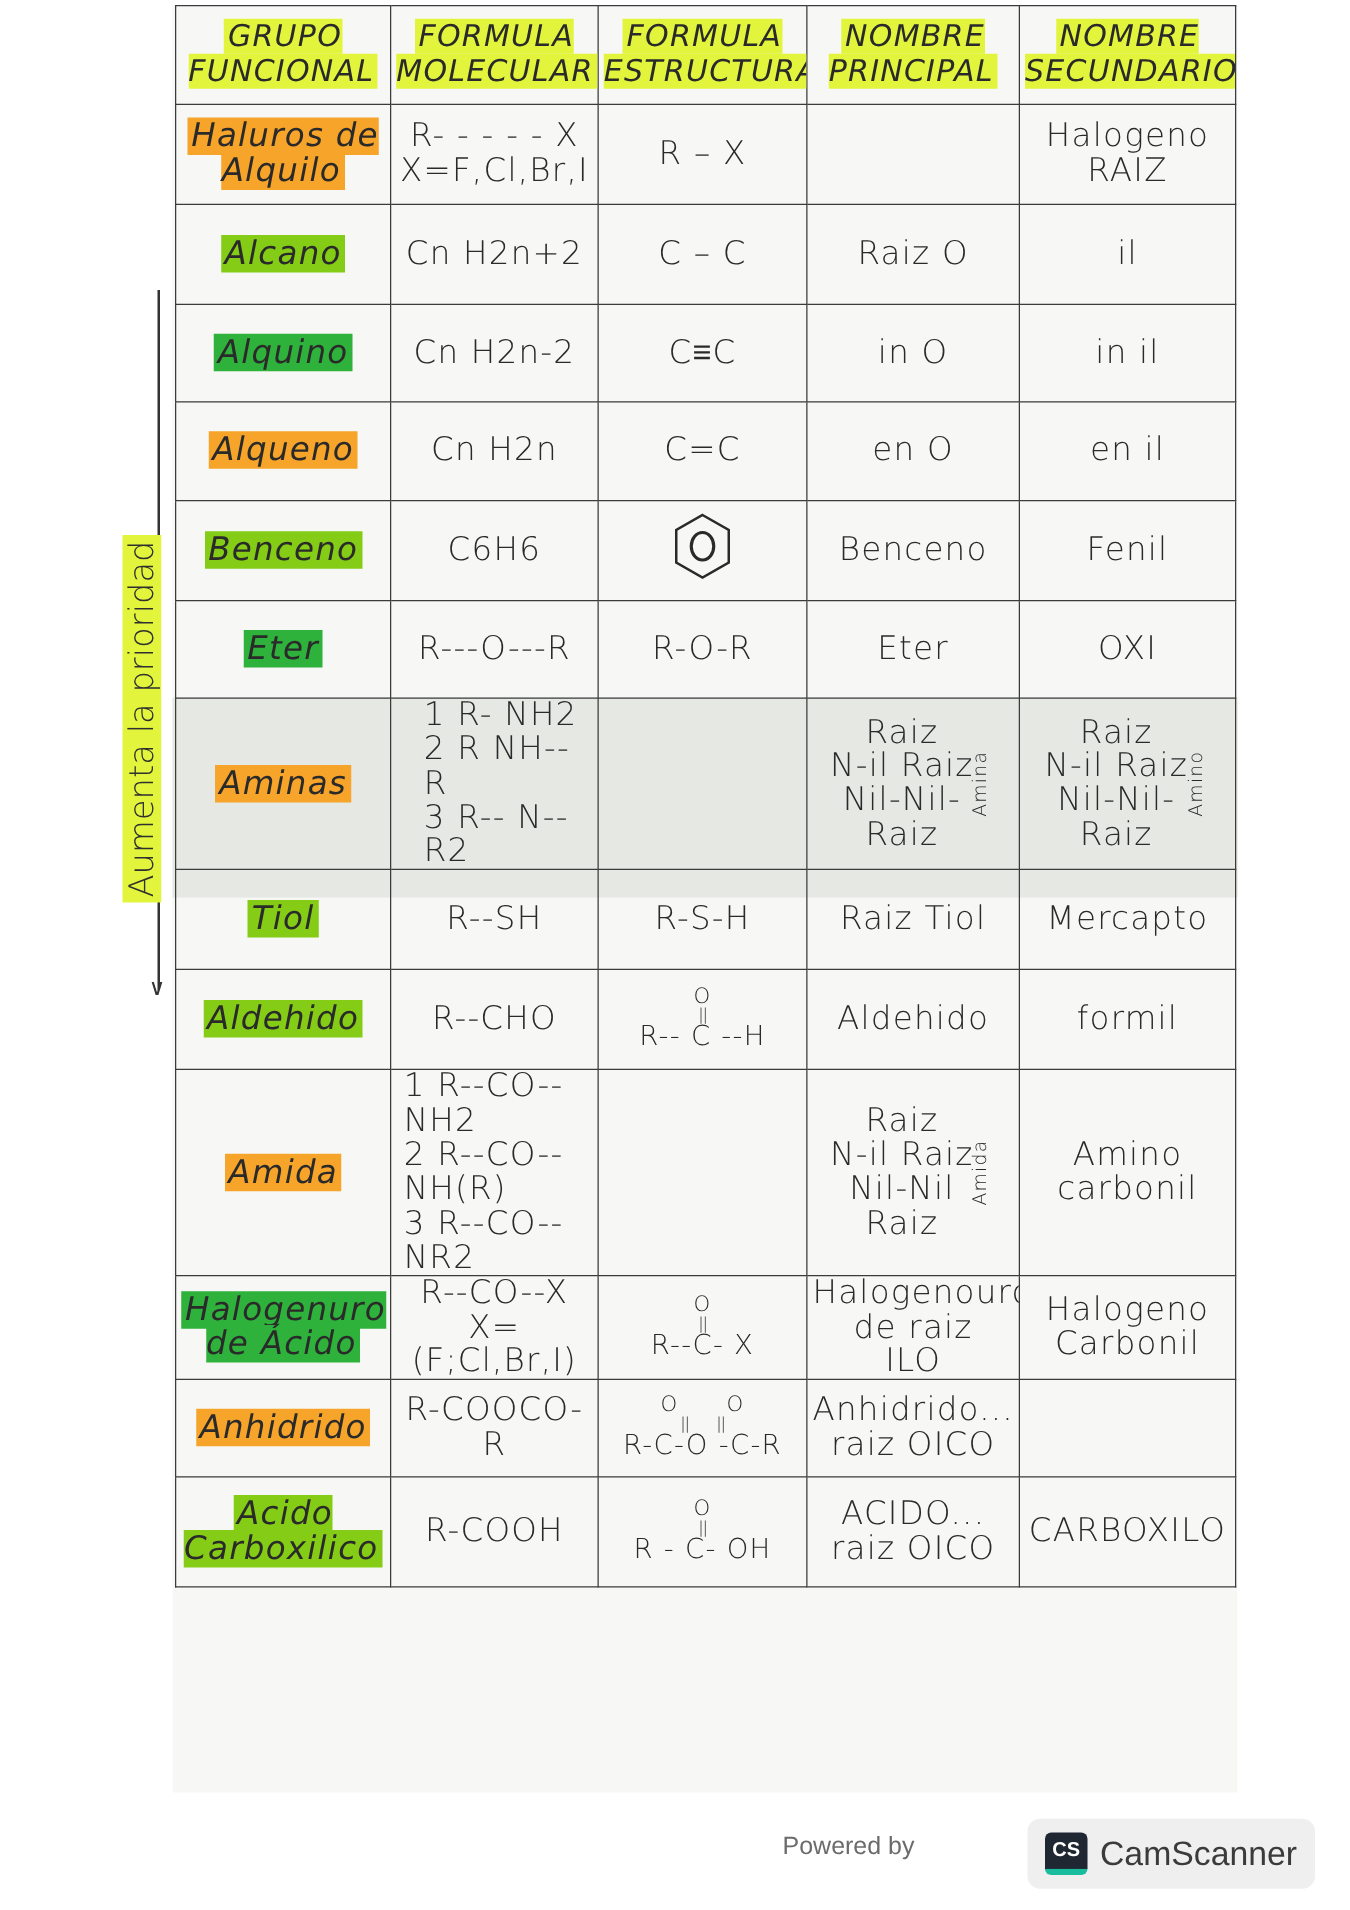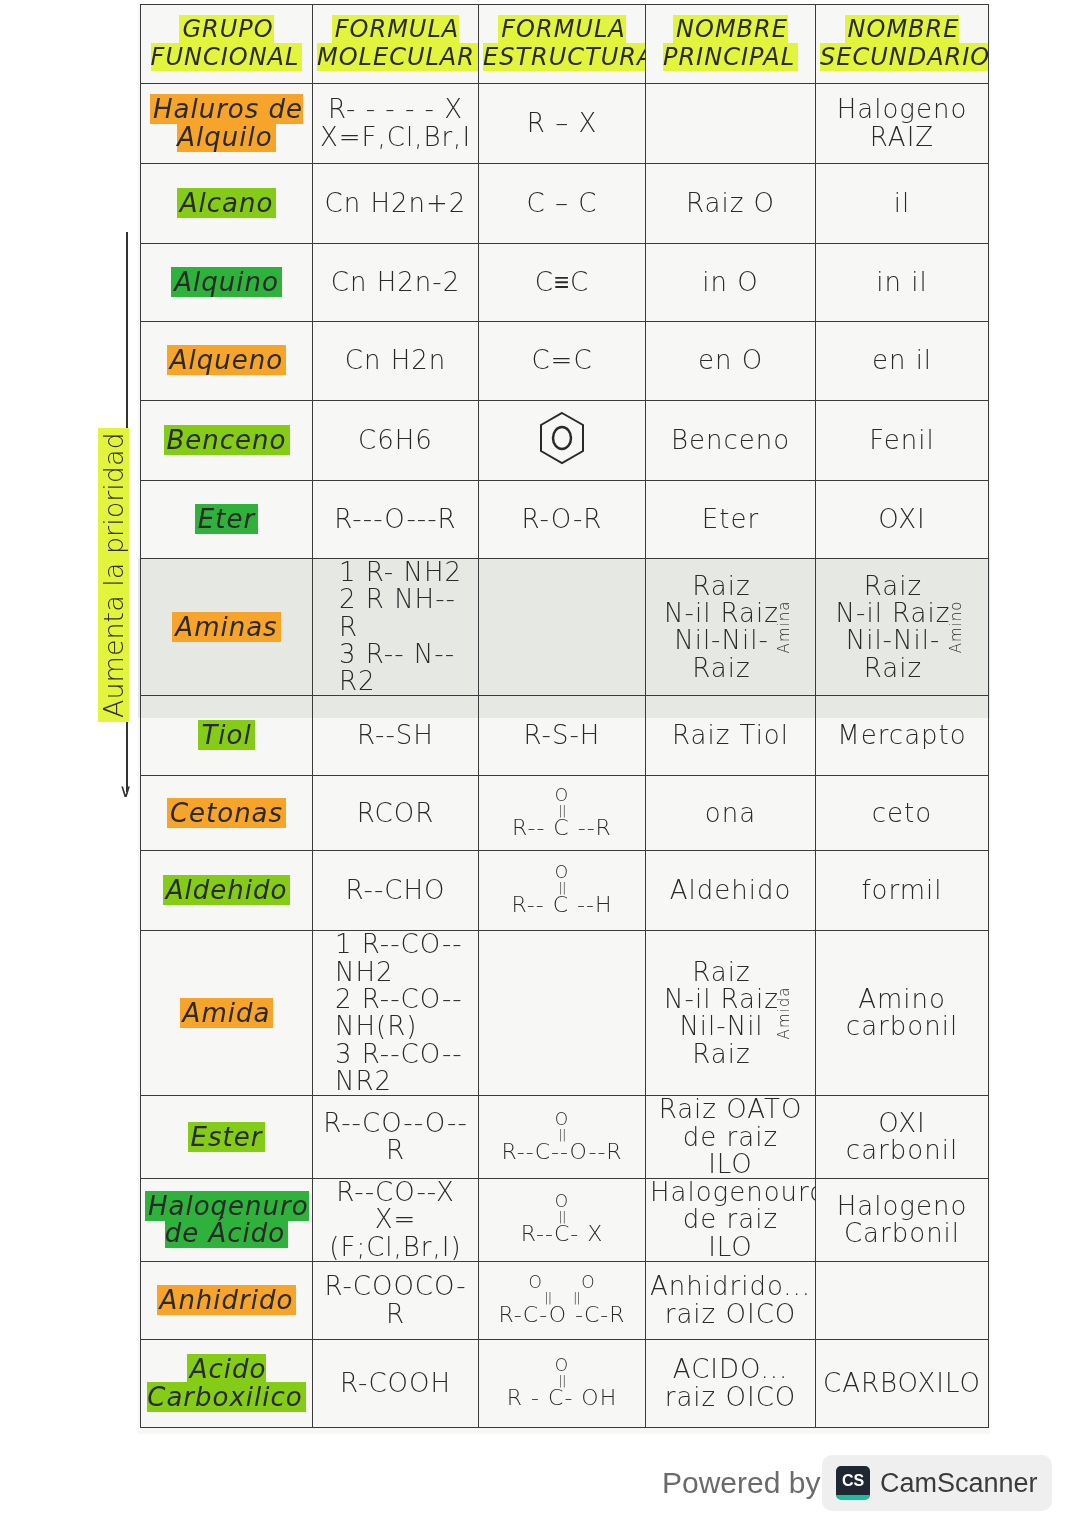--- a/index.html
+++ b/index.html
@@ -39,21 +39,21 @@
   .carbonyl .o { display:block; font-size:17px; }
   .carbonyl .dbl { display:block; font-size:13px; letter-spacing:-1px; }
   .priority-label {
     position:absolute; left:98px; top:722px; transform-origin:0 0; transform:rotate(-90deg);
     font-size:27px; color:#2f2f2f; background:#e2f53c; padding:0 4px; white-space:nowrap;
     font-family: "DejaVu Sans", sans-serif; font-weight:300;
   }
   .arrow-line { position:absolute; left:126px; top:232px; width:1.5px; height:560px; background:#333; }
   .arrow-head { position:absolute; left:119px; top:780px; font-size:18px; color:#333; }
   .footer-powered {
-    position:absolute; left:662px; top:1466px; font-size:30px; color:#6b6b6b;
+    position:absolute; left:626px; top:1466px; font-size:20px; color:#6b6b6b;
     font-family: "Liberation Sans", sans-serif;
   }
   .cs-badge {
     position:absolute; left:822px; top:1455px; width:230px; height:56px; background:#efefef;
     border-radius:10px; display:flex; align-items:center;
   }
   .cs-logo {
     margin-left:14px; width:34px; height:34px; background:#1f2733; border-radius:5px;
     color:#fff; font-weight:bold; font-size:16px; display:flex; align-items:center; justify-content:center;
     border-bottom:5px solid #19bc9c; box-sizing:border-box; font-family:"Liberation Sans", sans-serif;
@@ -167,71 +167,50 @@
 
     <tr style="height:80px">
       <td><span class="hl hl-pink">Tiol</span></td>
       <td>R--SH</td>
       <td>R-S-H</td>
       <td>Raiz Tiol</td>
       <td>Mercapto</td>
     </tr>
 
 
-    <tr style="height:75px">
-      <td><span class="hl hl-orange">Cetonas</span></td>
-      <td>RCOR</td>
-      <td><span class="carbonyl"><span class="o">O</span><span class="dbl">||</span><span>R-- C --R</span></span></td>
-      <td>ona</td>
-      <td>ceto</td>
-    </tr>
 
     <tr style="height:80px">
       <td><span class="hl hl-pink">Aldehido</span></td>
       <td>R--CHO</td>
       <td><span class="carbonyl"><span class="o">O</span><span class="dbl">||</span><span>R-- C --H</span></span></td>
       <td>Aldehido</td>
       <td>formil</td>
     </tr>
 
 
     <tr style="height:77px">
       <td><span class="hl hl-orange">Amida</span></td>
-      <td class="small" style="text-align:left;padding-left:22px">
+      <td class="small" style="text-align:left;padding-left:10px">
           <div>1 R--CO--NH2</div>
           <div>2 R--CO--NH(R)</div>
           <div>3 R--CO--NR2</div>
         </td>
       <td></td>
       <td class="small side-cell" style="padding-right:22px">
           <div>Raiz</div>
           <div>N-il Raiz</div>
           <div>Nil-Nil Raiz</div>
           <span class="vertical-tag">Amida</span>
         </td>
       <td class="mid">
           <div>Amino</div>
           <div>carbonil</div>
         </td>
     </tr>
 
-    <tr style="height:78px">
-      <td><span class="hl hl-pink">Ester</span></td>
-      <td class="mid">R--CO--O--R</td>
-      <td><span class="carbonyl"><span class="o">O</span><span class="dbl">||</span><span>R--C--O--R</span></span></td>
-      <td class="small2">
-          <div>Raiz OATO</div>
-          <div>de raiz</div>
-          <div>ILO</div>
-        </td>
-      <td class="mid">
-          <div>OXI</div>
-          <div>carbonil</div>
-        </td>
-    </tr>
 
     <tr style="height:80px">
       <td class="mid"><span class="hl hl-green">Halogenuro de Ácido</span></td>
       <td class="small2">
           <div>R--CO--X</div>
           <div>X=(F;Cl,Br,I)</div>
         </td>
       <td><span class="carbonyl"><span class="o">O</span><span class="dbl">||</span><span>R--C- X</span></span></td>
       <td class="small2">
           <div>Halogenouro</div>

